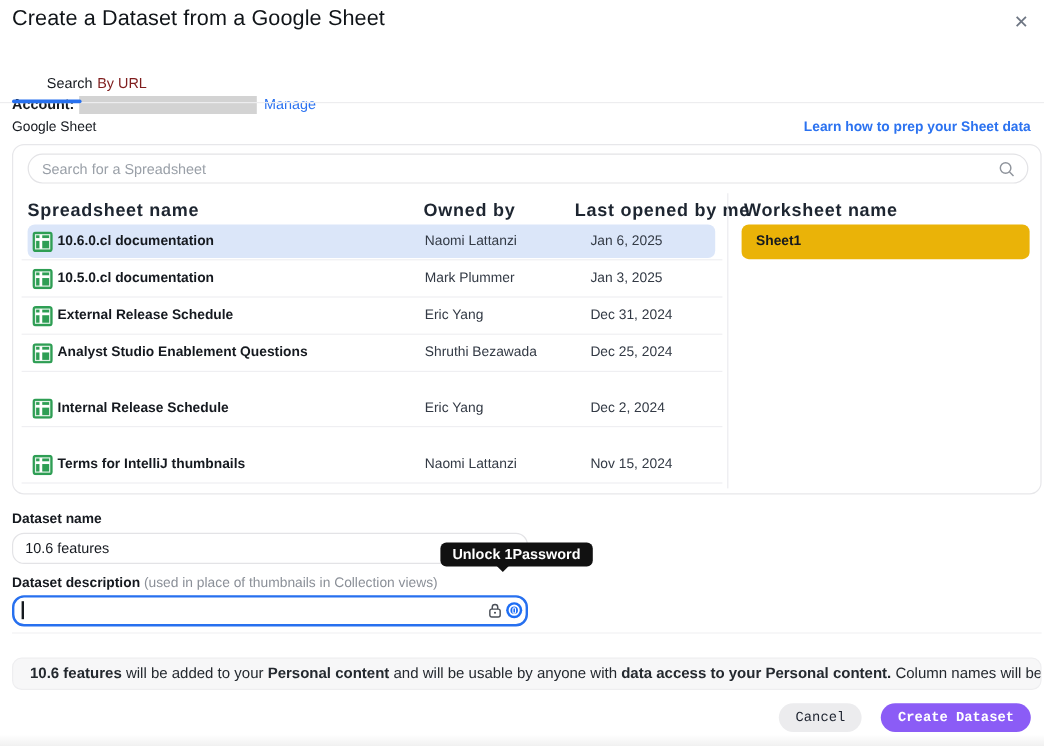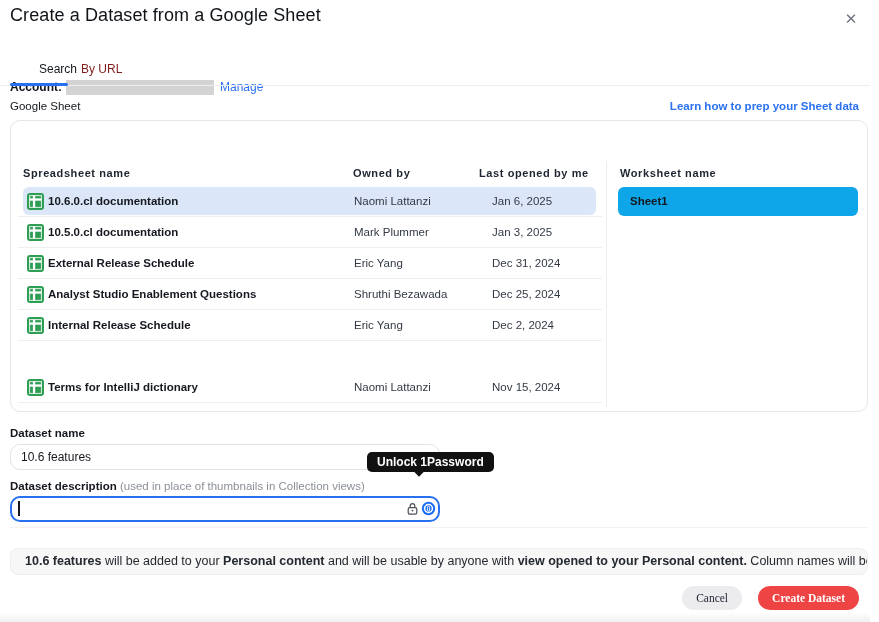--- a/index.html
+++ b/index.html
@@ -22,58 +22,58 @@
 
   .section-label { position:absolute; font-size:11.5px; font-weight:400; color:#15191f; }
   .prep-link { position:absolute; right:11px; top:100px; font-size:11.5px; font-weight:700; color:#2b72f0; cursor:pointer; }
 
   .panel { position:absolute; left:10px; top:120px; width:858px; height:292px; border:1px solid #e7e7ea; border-radius:10px; background:#fff; }
   .search-box { position:absolute; left:12px; top:7px; width:834px; height:25px; border:1px solid #e3e3e6; border-radius:13px; }
   .search-box input { position:absolute; left:0; top:0; width:100%; height:100%; border:none; outline:none; background:transparent; border-radius:13px; padding:0 30px 0 11px; font-size:12px; font-family:"Liberation Sans", sans-serif; color:#15191f; }
   .search-box input::placeholder { color:#9aa0a8; }
   .search-icon { position:absolute; right:10px; top:5px; }
 
-  .col-head { position:absolute; top:46px; font-size:11px; font-weight:700; letter-spacing:.6px; color:#1d2530; }
+  .col-head { position:absolute; top:46px; font-size:15px; font-weight:700; letter-spacing:.6px; color:#1d2530; }
   .vdivider { position:absolute; left:595px; top:40px; width:1px; height:246px; background:#ececef; }
 
   .rows-area { position:absolute; left:0; top:0; width:595px; height:292px; }
   .srow { position:absolute; left:7px; width:584px; height:31px; border-bottom:1px solid #efeff2; cursor:pointer; }
   .srow:last-child { border-bottom:1px solid #efeff2; }
   .srow .hl { position:absolute; left:5px; top:1px; width:573px; height:28px; border-radius:6px; background:transparent; }
   .srow.selected .hl { background:#dbe6f9; }
   .sicon { position:absolute; left:9px; top:7px; width:17px; height:17px; }
   .sname { position:absolute; left:30px; top:9px; font-size:11.5px; font-weight:700; color:#15191f; }
   .sowner { position:absolute; left:336px; top:9px; font-size:11.5px; color:#333a45; }
   .sdate { position:absolute; left:474px; top:9px; font-size:11.5px; color:#333a45; }
 
   .ws-item { position:absolute; left:607px; width:240px; height:29px; border-radius:6px; font-size:11.5px; font-weight:700; color:#15191f; line-height:29px; padding-left:12px; cursor:pointer; }
-  .ws-item.selected { background:#0ea5e9; }
+  .ws-item.selected { background:#eab308; }
 
   .field-label { position:absolute; left:10px; font-size:11.5px; font-weight:700; color:#15191f; }
   .field-hint { font-weight:400; color:#8b9098; }
   .text-field { position:absolute; left:10px; width:430px; height:26px; border:1px solid #e3e3e6; border-radius:10px; font-size:12px; font-family:"Liberation Sans", sans-serif; color:#15191f; padding:0 10px; outline:none; background:#fff; }
   .text-field.focused { border:2px solid #2770EF; height:26px; padding:0 44px 0 8px; }
 
   .caret { position:absolute; left:18px; top:501px; width:1.5px; height:15px; background:#15191f; animation:blink 1.1s step-end infinite; }
   @keyframes blink { 50% { opacity:0; } }
 
   .field-icons { position:absolute; left:406px; top:501px; display:flex; align-items:center; gap:2px; }
 
   .tooltip { position:absolute; left:367px; top:452px; height:20px; background:#111; color:#fff; font-size:12px; font-weight:700; line-height:20px; padding:0 10px; border-radius:5px; white-space:nowrap; }
   .tooltip .tail { position:absolute; left:48px; bottom:-3px; width:8px; height:8px; background:#111; transform:rotate(45deg); }
 
   .section-divider { position:absolute; left:10px; top:527px; width:858px; height:1px; background:#f2f2f3; }
 
   .summary { position:absolute; left:10px; top:548px; width:858px; height:27px; background:#f7f7f8; border:1px solid #eeeef0; border-radius:8px; font-size:12.5px; color:#24292f; line-height:25px; padding-left:14px; white-space:nowrap; overflow:hidden; }
   .summary b { font-weight:700; }
 
   .footer-buttons { position:absolute; right:11px; top:586px; display:flex; gap:16px; }
-  .btn { height:24px; border:none; border-radius:12px; font-family:Liberation Serif, serif; font-size:11.5px; cursor:pointer; padding:0 14px; }
+  .btn { height:24px; border:none; border-radius:12px; font-family:Liberation Mono, monospace; font-size:11.5px; cursor:pointer; padding:0 14px; }
   .btn-cancel { background:#ececee; color:#1d232f; font-weight:500; }
-  .btn-create { background:#ef4444; color:#fff; font-weight:700; }
+  .btn-create { background:#8b5cf6; color:#fff; font-weight:700; }
 
   .bottom-shade { position:absolute; left:0; bottom:0; width:879px; height:10px; background:linear-gradient(to bottom, rgba(0,0,0,0), rgba(0,0,0,0.06)); }
 </style>
 </head>
 <body>
 
 <div class="stage">
 
   <div class="title">Create a Dataset from a Google Sheet</div>
   <div class="close">✕</div>
@@ -87,20 +87,29 @@
   <div class="tabs">
     <span class="tab tab-search">Search</span>
     <span class="tab tab-byurl">By URL</span>
     <span class="tab-underline"></span>
   </div>
 
   <div class="section-label" style="left:10px; top:100px;">Google Sheet</div>
   <div class="prep-link">Learn how to prep your Sheet data</div>
 
   <div class="panel">
+    <div class="search-box">
+      <input type="text" placeholder="Search for a Spreadsheet" style="">
+      <span class="search-icon">
+        <svg width="14" height="14" viewBox="0 0 14 14">
+            <circle cx="6" cy="6" r="4.4" fill="none" stroke="#8f949c" stroke-width="1.2"></circle>
+            <line x1="9.3" y1="9.3" x2="12.6" y2="12.6" stroke="#8f949c" stroke-width="1.2"></line>
+          </svg>
+      </span>
+    </div>
 
     <div class="col-head" style="left:12px;">Spreadsheet name</div>
     <div class="col-head" style="left:342px;">Owned by</div>
     <div class="col-head" style="left:468px;">Last opened by me</div>
     <div class="col-head" style="left:609px;">Worksheet name</div>
 
     <div class="vdivider"></div>
 
     <div class="rows-area">
         <div class="srow selected" style="top: 65px;">
@@ -144,41 +153,41 @@
           <span class="sicon"><svg width="17" height="17" viewBox="0 0 17 17">
               <rect x="0" y="0" width="17" height="17" rx="3" fill="#2e9e54"></rect>
               <rect x="2.6" y="2.6" width="11.8" height="11.8" fill="none" stroke="#fff" stroke-width="1" opacity="0.85"></rect>
               <rect x="5.9" y="2.6" width="2.3" height="11.8" fill="#fff"></rect>
               <rect x="2.6" y="5.4" width="11.8" height="2.3" fill="#fff"></rect>
             </svg></span>
           <span class="sname">Analyst Studio Enablement Questions</span>
           <span class="sowner">Shruthi Bezawada</span>
           <span class="sdate">Dec 25, 2024</span>
         </div>
-        <div class="srow" style="top: 189px; text-align: right;">
+        <div class="srow" style="top: 204px; text-align: right;">
           <span class="hl"></span>
           <span class="sicon"><svg width="17" height="17" viewBox="0 0 17 17">
               <rect x="0" y="0" width="17" height="17" rx="3" fill="#2e9e54"></rect>
               <rect x="2.6" y="2.6" width="11.8" height="11.8" fill="none" stroke="#fff" stroke-width="1" opacity="0.85"></rect>
               <rect x="5.9" y="2.6" width="2.3" height="11.8" fill="#fff"></rect>
               <rect x="2.6" y="5.4" width="11.8" height="2.3" fill="#fff"></rect>
             </svg></span>
           <span class="sname">Internal Release Schedule</span>
           <span class="sowner">Eric Yang</span>
           <span class="sdate">Dec 2, 2024</span>
         </div>
         <div class="srow" style="top: 251px;">
           <span class="hl"></span>
           <span class="sicon"><svg width="17" height="17" viewBox="0 0 17 17">
               <rect x="0" y="0" width="17" height="17" rx="3" fill="#2e9e54"></rect>
               <rect x="2.6" y="2.6" width="11.8" height="11.8" fill="none" stroke="#fff" stroke-width="1" opacity="0.85"></rect>
               <rect x="5.9" y="2.6" width="2.3" height="11.8" fill="#fff"></rect>
               <rect x="2.6" y="5.4" width="11.8" height="2.3" fill="#fff"></rect>
             </svg></span>
-          <span class="sname">Terms for IntelliJ dictionary</span>
+          <span class="sname">Terms for IntelliJ thumbnails</span>
           <span class="sowner">Naomi Lattanzi</span>
           <span class="sdate">Nov 15, 2024</span>
         </div>
       </div>
     <div>
         <div class="ws-item selected" style="top: 66px;">Sheet1</div>
       </div>
   </div>
 
   <div class="field-label" style="top:427px;">Dataset name</div>
@@ -208,21 +217,21 @@
     </span>
   </div>
 
   <div class="tooltip">
     <span>Unlock 1Password</span>
     <span class="tail"></span>
   </div>
 
   <div class="section-divider"></div>
 
-  <div class="summary"><b>10.6 features</b><span> will be added to your </span><b>Personal content</b><span> and will be usable by anyone with </span><b>view opened to your Personal content.</b><span> Column names will be auto-generated from the first row.</span></div>
+  <div class="summary"><b>10.6 features</b><span> will be added to your </span><b>Personal content</b><span> and will be usable by anyone with </span><b>data access to your Personal content.</b><span> Column names will be auto-generated from the first row.</span></div>
 
   <div class="footer-buttons">
     <button class="btn btn-cancel">Cancel</button>
     <button class="btn btn-create">Create Dataset</button>
   </div>
 
   <div class="bottom-shade"></div>
 </div>
 
 </body></html>

